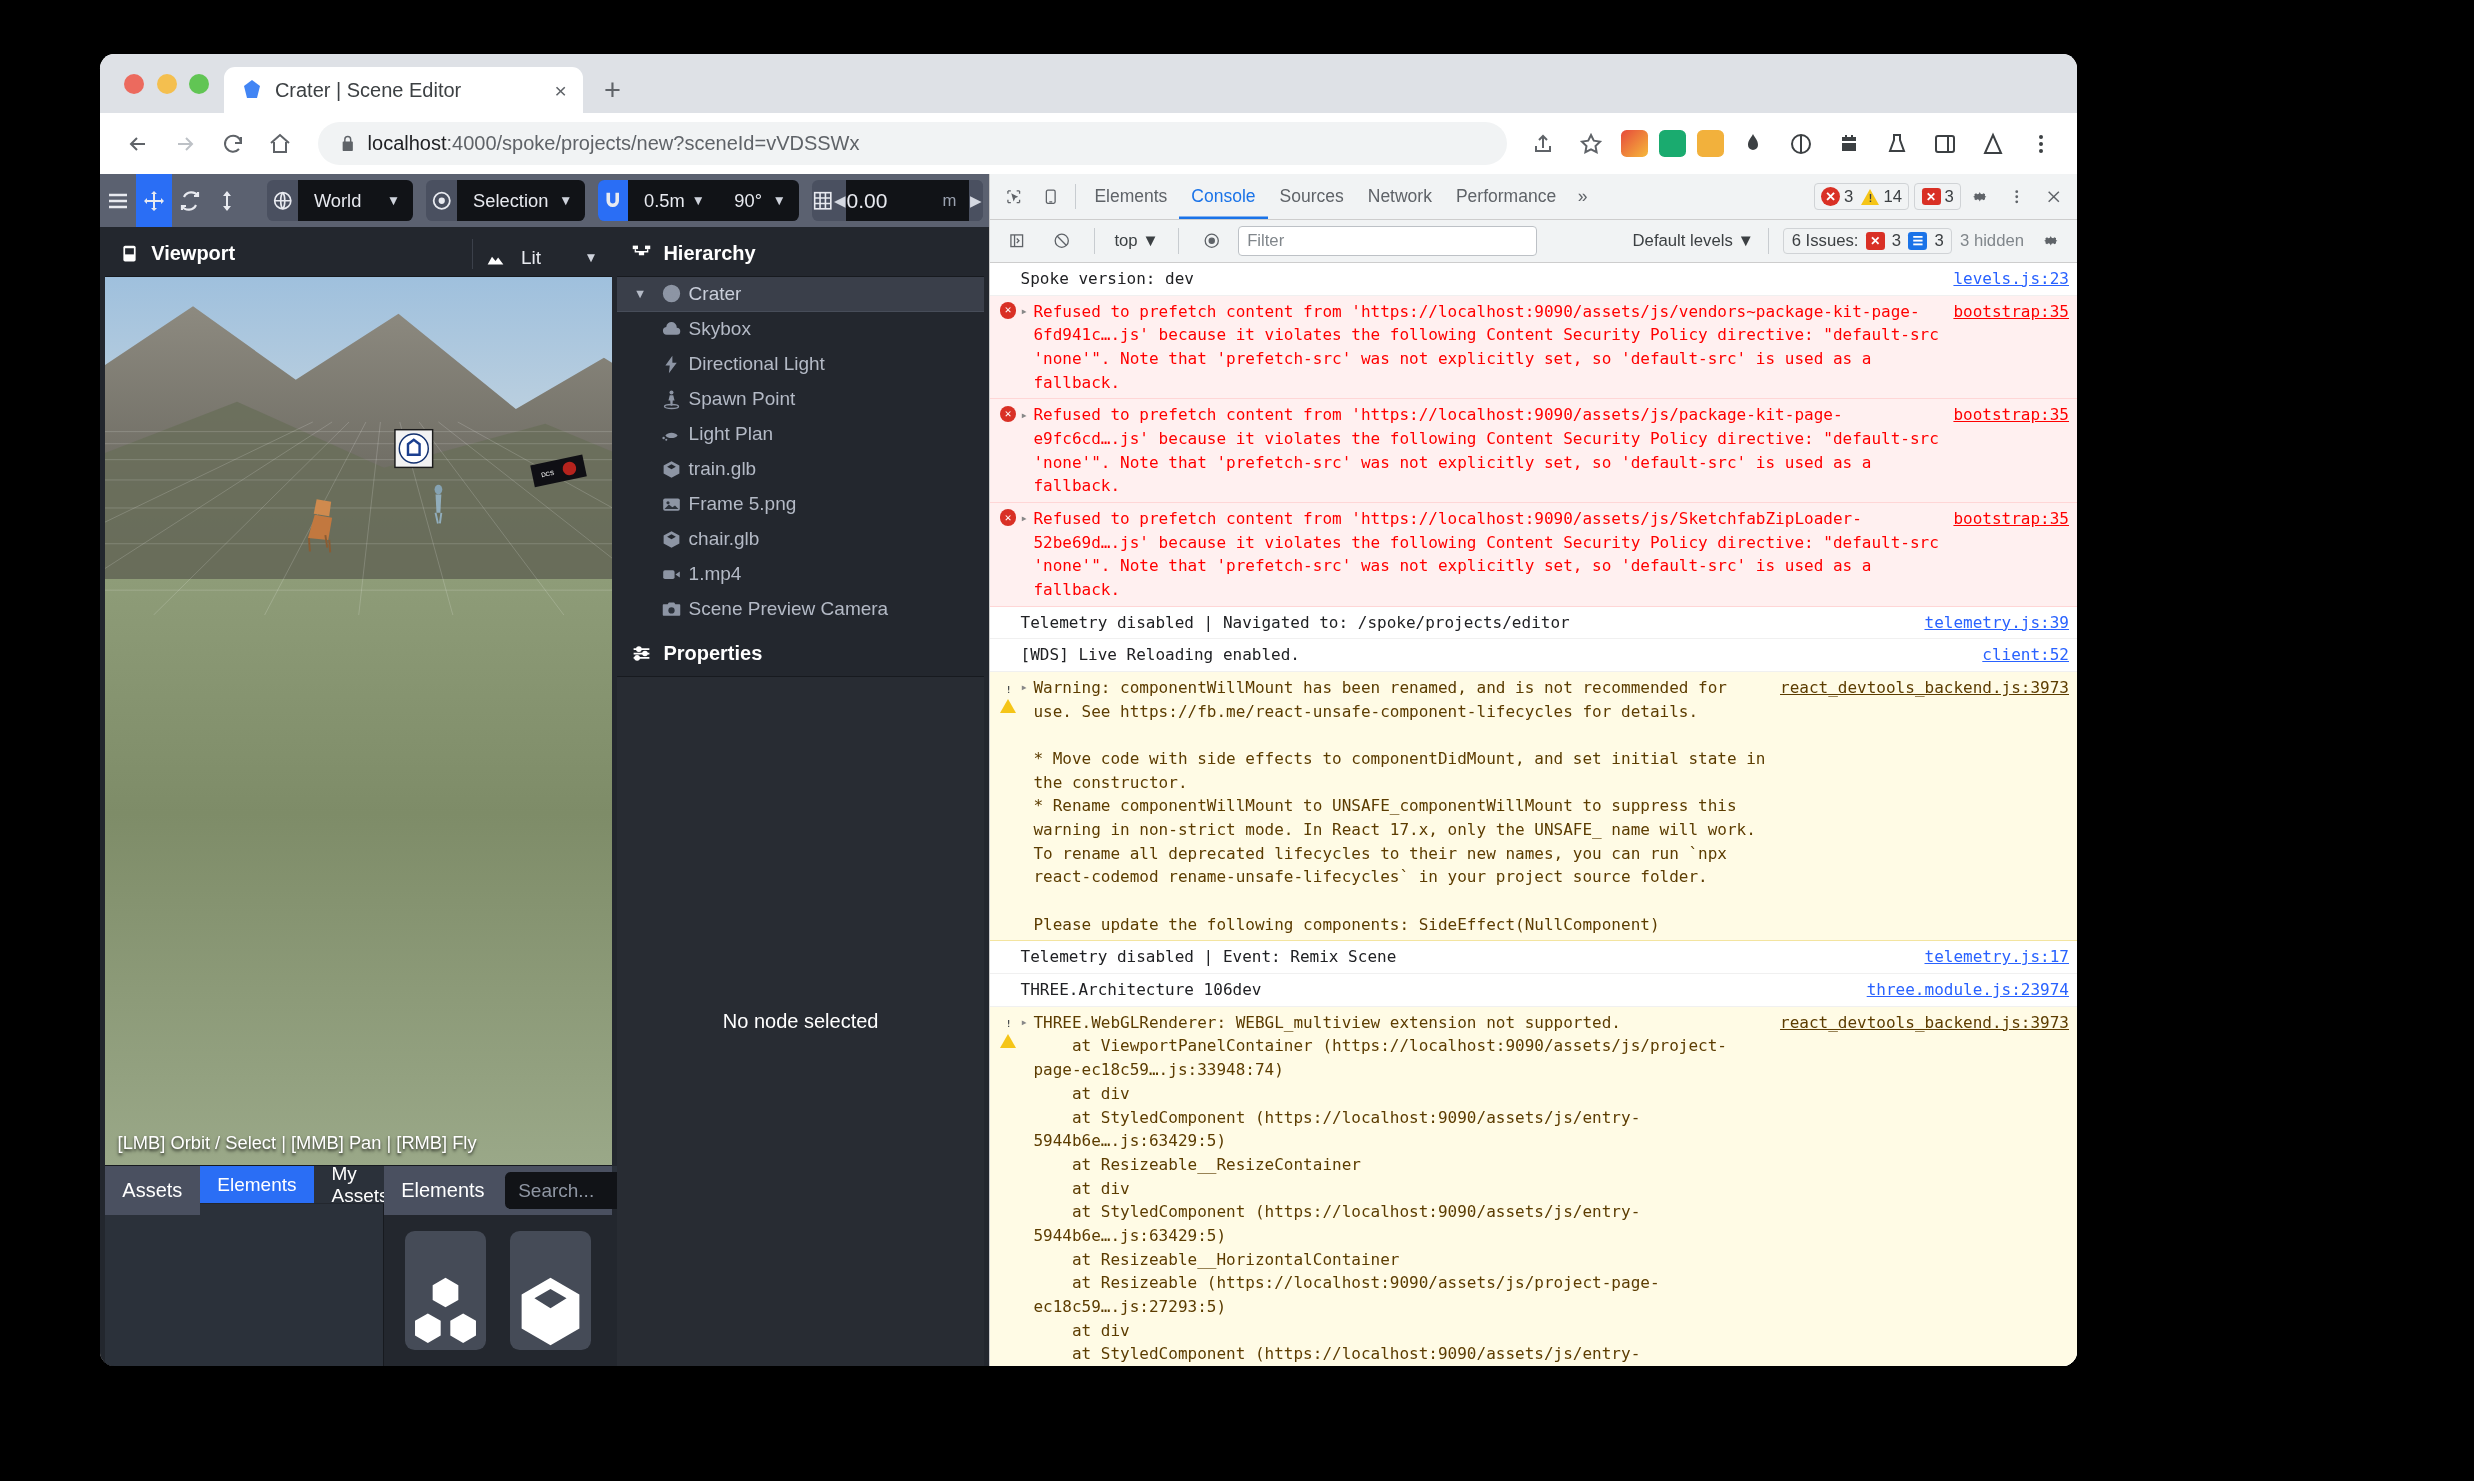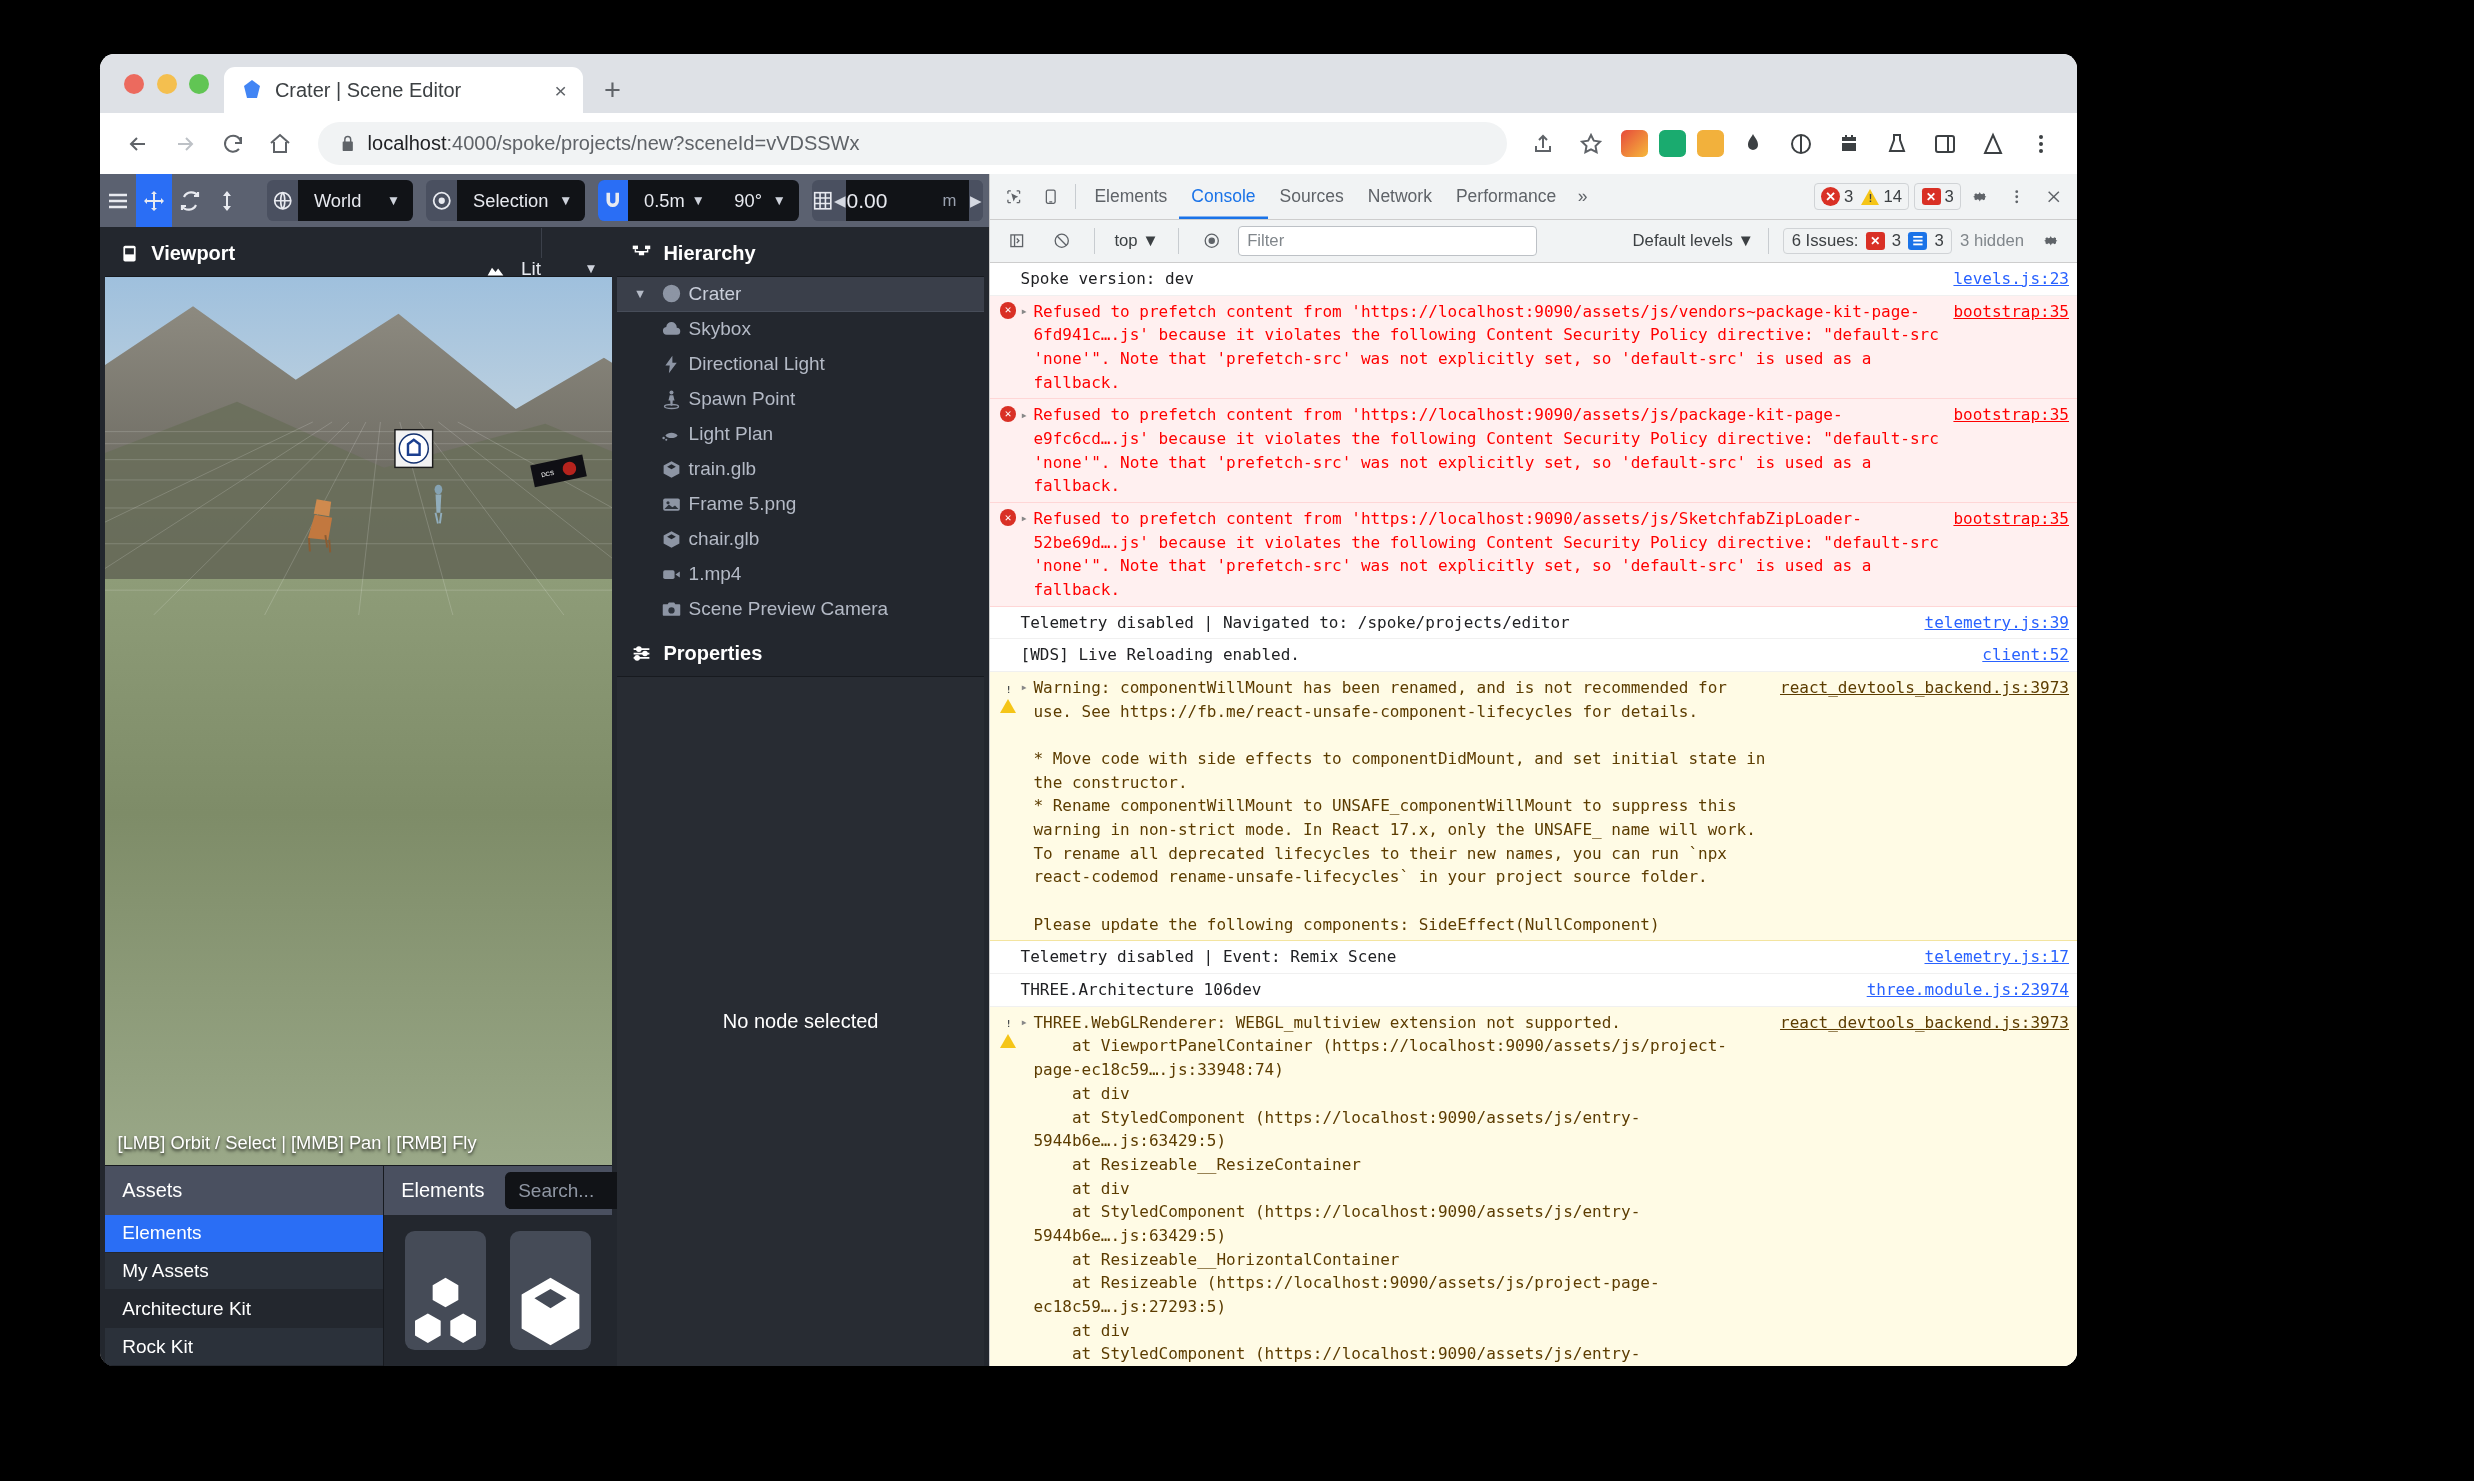--- a/index.html
+++ b/index.html
@@ -95,41 +95,41 @@
   
   .mid { flex: 1; display: flex; min-height: 0; }
   .vp-col { flex: 1; display: flex; flex-direction: column; min-width: 0; padding: 4.8px 4.8px 0 4.8px; }
   .panel-head {
     height: 45px; background: #23272e; display: flex; align-items: center;
     padding: 0 14.4px; gap: 11px; flex: 0 0 auto; border-bottom: 0.8px solid #171a1f;
   }
   .panel-head .ph-icon { color: #fff; display: flex; }
   .panel-head .ph-icon svg { width: 21px; height: 21px; }
   .panel-head .ph-title { color: #fff; font-size: 20px; font-weight: 600; }
-  .ph-right { margin-left: auto; display: flex; align-items: center; flex-direction: column; }
+  .ph-right { margin-left: auto; display: flex; align-items: flex-end; }
   .ph-sep { width: 0.8px; height: 30px; background: #3b404a; margin: 0 12.8px; }
   .ph-mode { display: flex; align-items: center; gap: 14.4px; color: #e8eaf0; font-size: 19px; cursor: pointer; }
 
   .viewport {
     flex: 1; position: relative; overflow: hidden; min-height: 0;
     background: linear-gradient(#a8c2d6 0%, #b9cddb 18%, #9aa98b 19%, #8d9b78 100%);
   }
   .vp-sky { position:absolute; left:0; right:0; top:0; height:20%; background: linear-gradient(#9fc0dd, #c3d4e0); }
   .vp-mountains { position: absolute; left: 0; right: 0; top: 0; height: 38%; }
   .vp-ground { position: absolute; left:0; right:0; bottom:0; height: 66%;
     background: linear-gradient(#8e9c78, #7e8c68 40%, #9aa888 100%); }
   .vp-overlaytext {
     position: absolute; left: 12.8px; bottom: 11px; color: #fff; font-size: 18.3px;
     text-shadow: 0 1.6px 3.2px rgba(0,0,0,.8);
   }
   .vp-grid { position: absolute; inset: 0; }
 
   
   .assets { height: 201px; flex: 0 0 auto; display: flex; background: #23272e; border-top: 1.6px solid #171a1f; }
-  .assets-left { width: 279px; background: #2b313a; border-right: 0.8px solid #171a1f; display: flex; flex-direction: column; }
+  .assets-left { width: 279px; background: #2b313a; border-right: 0.8px solid #171a1f; display: flex; flex-direction: row; }
   .assets-title { height: 49px; display: flex; align-items: center; padding: 0 17.5px; color: #fff; font-size: 20px; background: #4a5060;}
   .asset-cat { height: 38px; display: flex; align-items: center; padding: 0 17.5px; color: #fff; font-size: 19px; cursor: pointer; background: #2b313a; border-bottom:0.8px solid #23272e;}
   .asset-cat.alt { background: #23272e; }
   .asset-cat.sel { background: #2a6ef5; }
   .assets-right { flex: 1; display: flex; flex-direction: column; min-width: 0; }
   .assets-topbar { height: 49px; background: #4a5060; display: flex; align-items: center; gap: 14.4px; padding: 0 11px; }
   .assets-tab { color: #fff; font-size: 20px; padding: 0 6.4px; cursor: pointer;}
   .assets-search {
     flex: 1; height: 37px; background: #111317; border-radius: 5.6px;
     color: #8f96a3; font-size: 19px; display: flex; align-items: center; padding: 0 12.8px;

